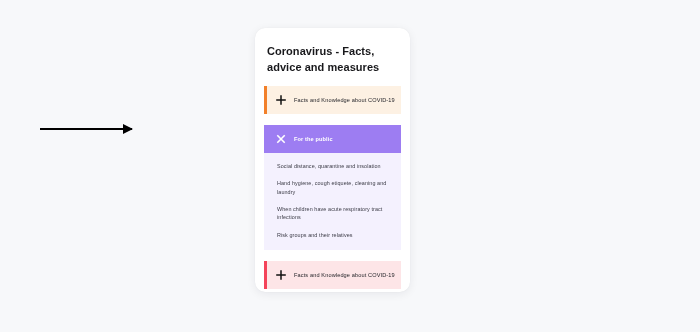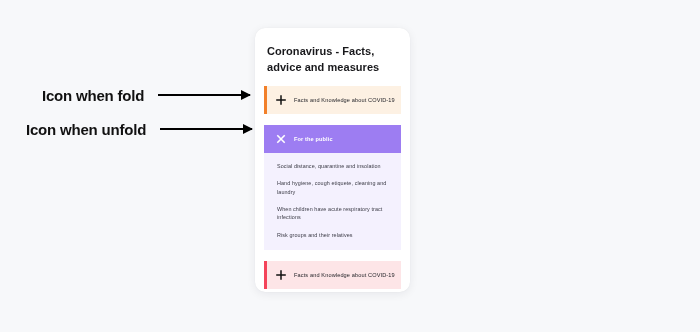--- a/index.html
+++ b/index.html
@@ -146,27 +146,22 @@
     letter-spacing: 0.1px;
   }
   .panel-item:last-child { margin-bottom: 0; }
   .spacer-md { height: 11px; }
 </style>
 </head>
 <body>
 
 <div class="annotations">
 
-  <div class="annot-row fold">
-    <span class="annot-label">Icon when fold</span>
-    <span class="annot-arrow"></span>
-  </div>
 
   <div class="annot-row unfold">
-    <span class="annot-label">Icon when unfold</span>
     <span class="annot-arrow"></span>
   </div>
 
 </div>
 
 <div class="card">
 
   <div class="card-title">Coronavirus - Facts, advice and measures</div>
 
   <div class="accordion">

